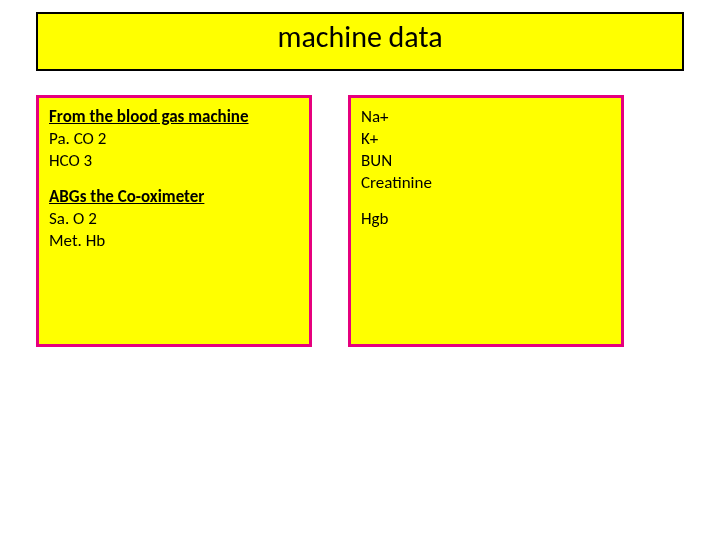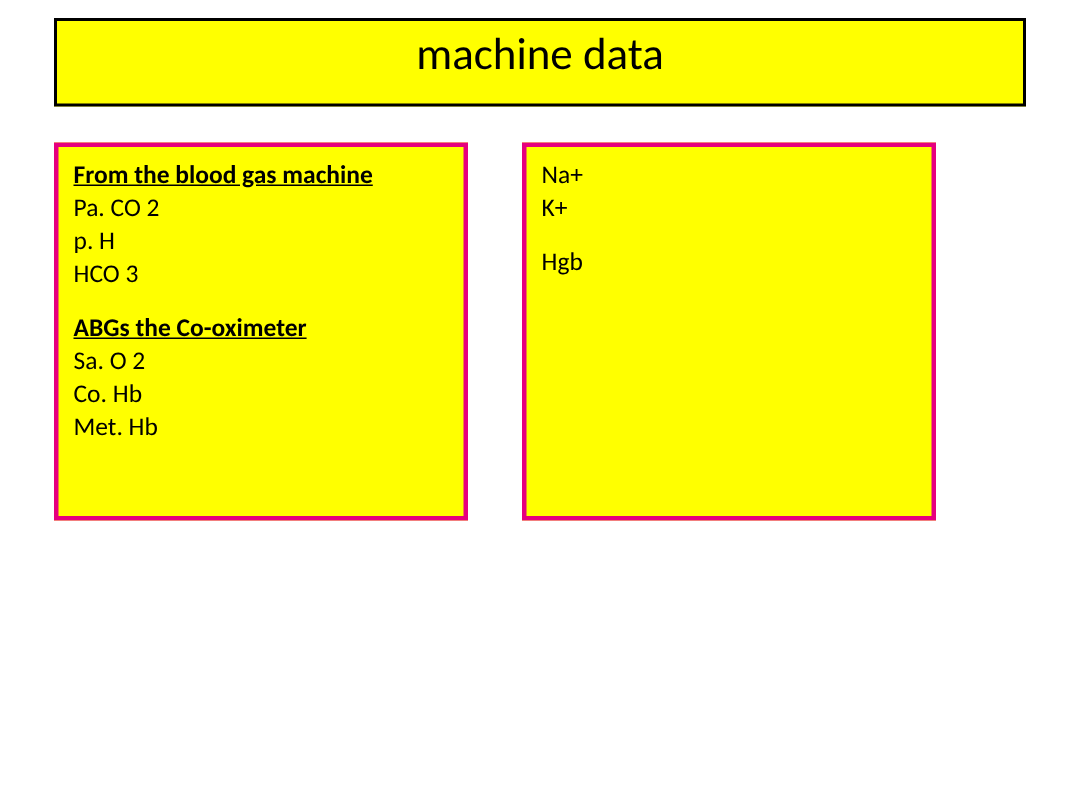--- a/index.html
+++ b/index.html
@@ -55,31 +55,31 @@
 
   <div class="title-box">
     <div class="t1">machine data</div>
   </div>
 
   <div class="columns">
 
     <div class="col-box left-box">
       <div class="hdr">From the blood gas machine</div>
       <div class="item">Pa. CO 2</div>
-      <div class="item">p. H</div>
       <div class="item">HCO 3</div>
       <div class="gap"></div>
       <div class="hdr">ABGs the Co-oximeter</div>
       <div class="item">Sa. O 2</div>
-      <div class="item">Co. Hb</div>
       <div class="item">Met. Hb</div>
     </div>
 
     <div class="col-box right-box">
       <div class="item">Na+</div>
       <div class="item">K+</div>
+      <div class="item">BUN</div>
+      <div class="item">Creatinine</div>
       <div class="gap"></div>
       <div class="item">Hgb</div>
     </div>
 
   </div>
 
 </div>
 
 </body></html>

